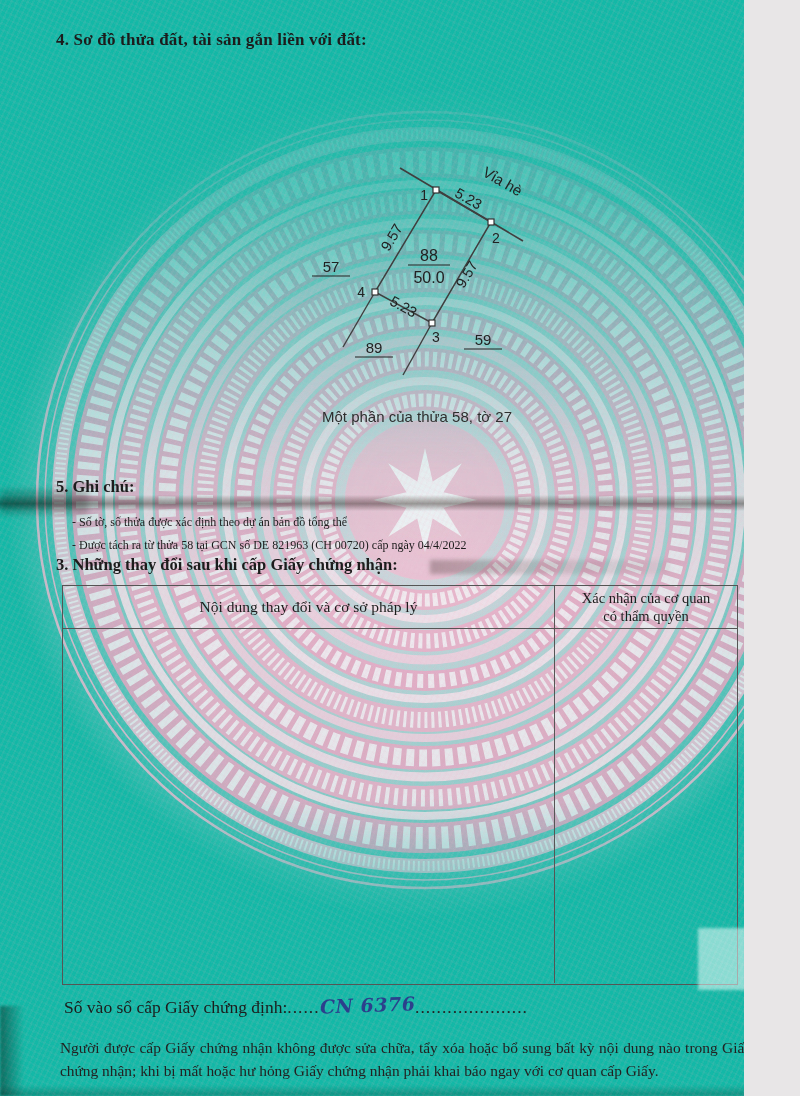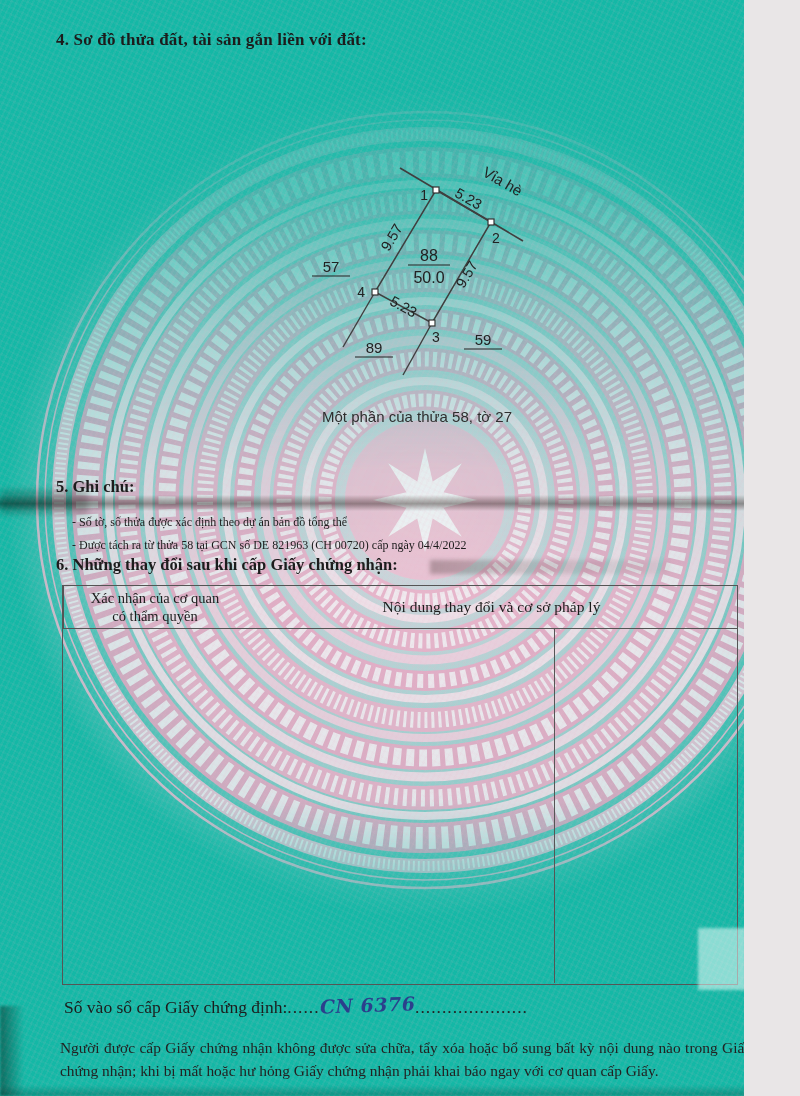--- a/index.html
+++ b/index.html
@@ -172,29 +172,29 @@
     </svg>
 
     <div id="diagram-caption">Một phần của thửa 58, tờ 27</div>
 
     <div id="sec5">
       <div id="sec5-title">5. Ghi chú:</div>
       <div class="note-line">- Số tờ, số thửa được xác định theo dự án bản đồ tổng thể</div>
       <div class="note-line">- Được tách ra từ thửa 58 tại GCN số DE 821963 (CH 00720) cấp ngày 04/4/2022</div>
     </div>
 
-    <div id="sec6-title">6. Những thay đổi sau khi cấp Giấy chứng nhận:</div>
+    <div id="sec6-title">3. Những thay đổi sau khi cấp Giấy chứng nhận:</div>
 
     <div id="changes-table">
       <div id="tbl-header">
+        <div id="tbl-col1-h">Nội dung thay đổi và cơ sở pháp lý</div>
         <div id="tbl-col2-h">
           <span>Xác nhận của cơ quan</span>
           <span>có thẩm quyền</span>
         </div>
-        <div id="tbl-col1-h">Nội dung thay đổi và cơ sở pháp lý</div>
       </div>
       <div id="tbl-body">
         <div id="tbl-col1-b"></div>
         <div id="tbl-col2-b"></div>
       </div>
     </div>
 
     <div id="registry-line">
       <span>Số vào sổ cấp Giấy chứng định:</span><span class="dots">......</span><span id="registry-value">CN 6376</span><span class="dots">.....................</span>
     </div>

